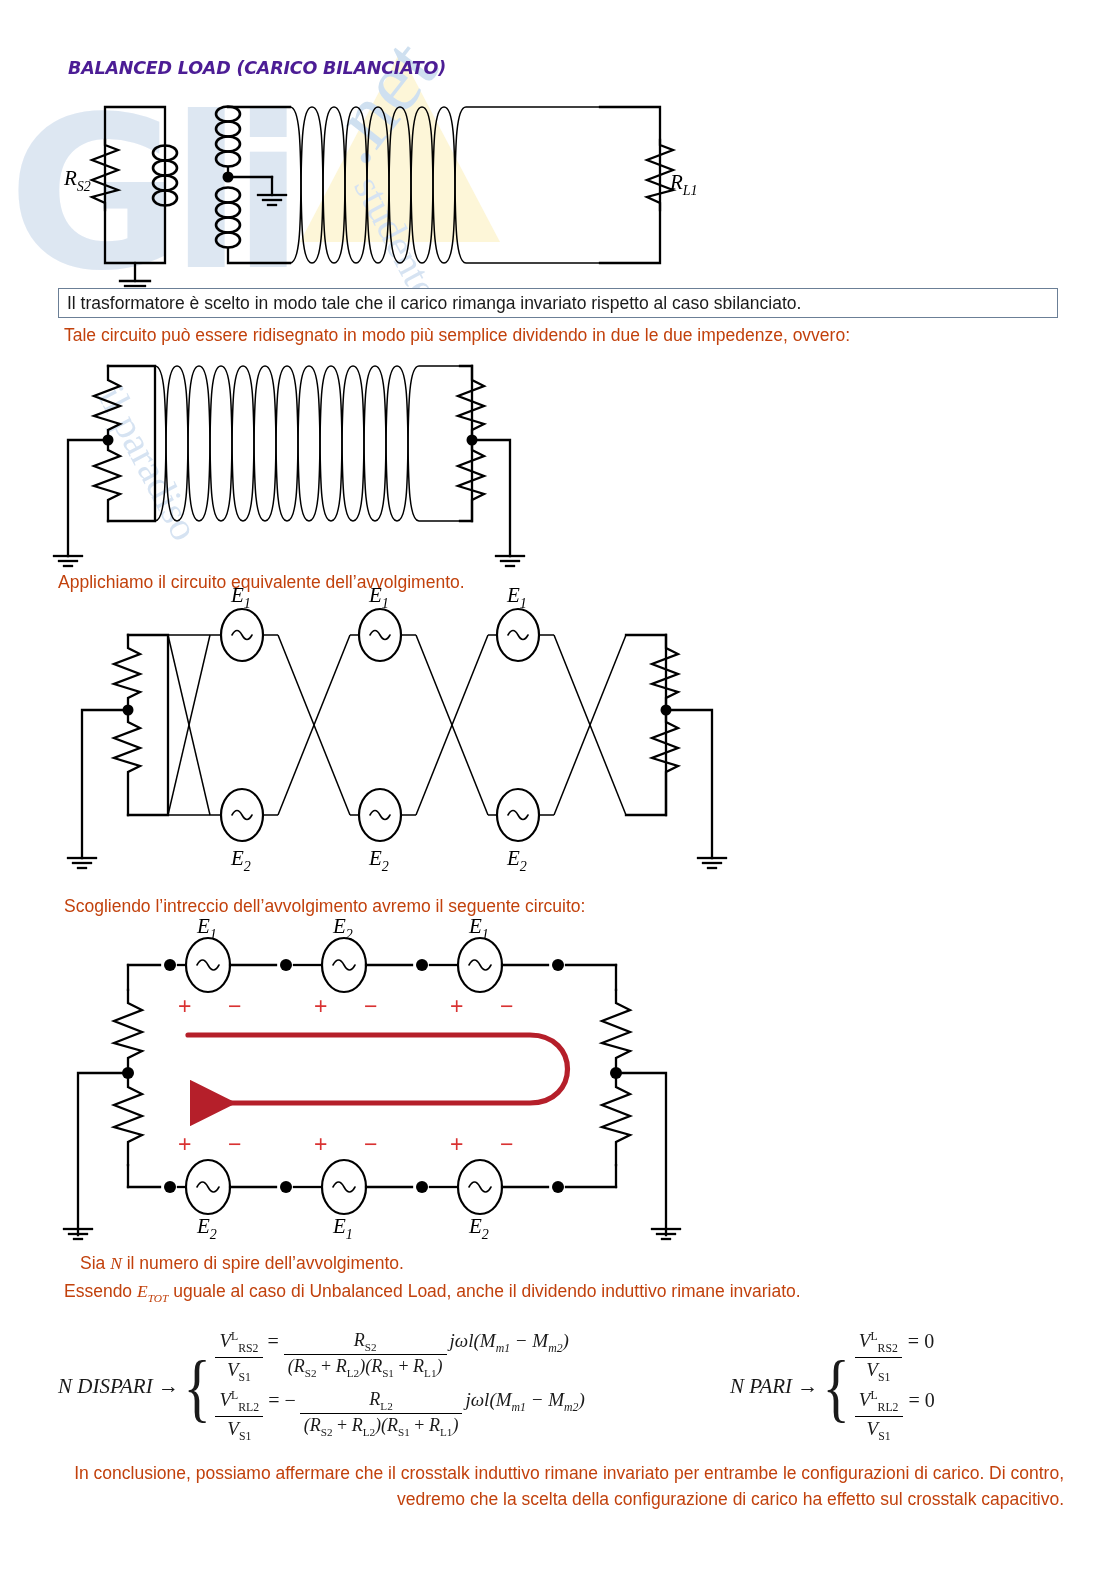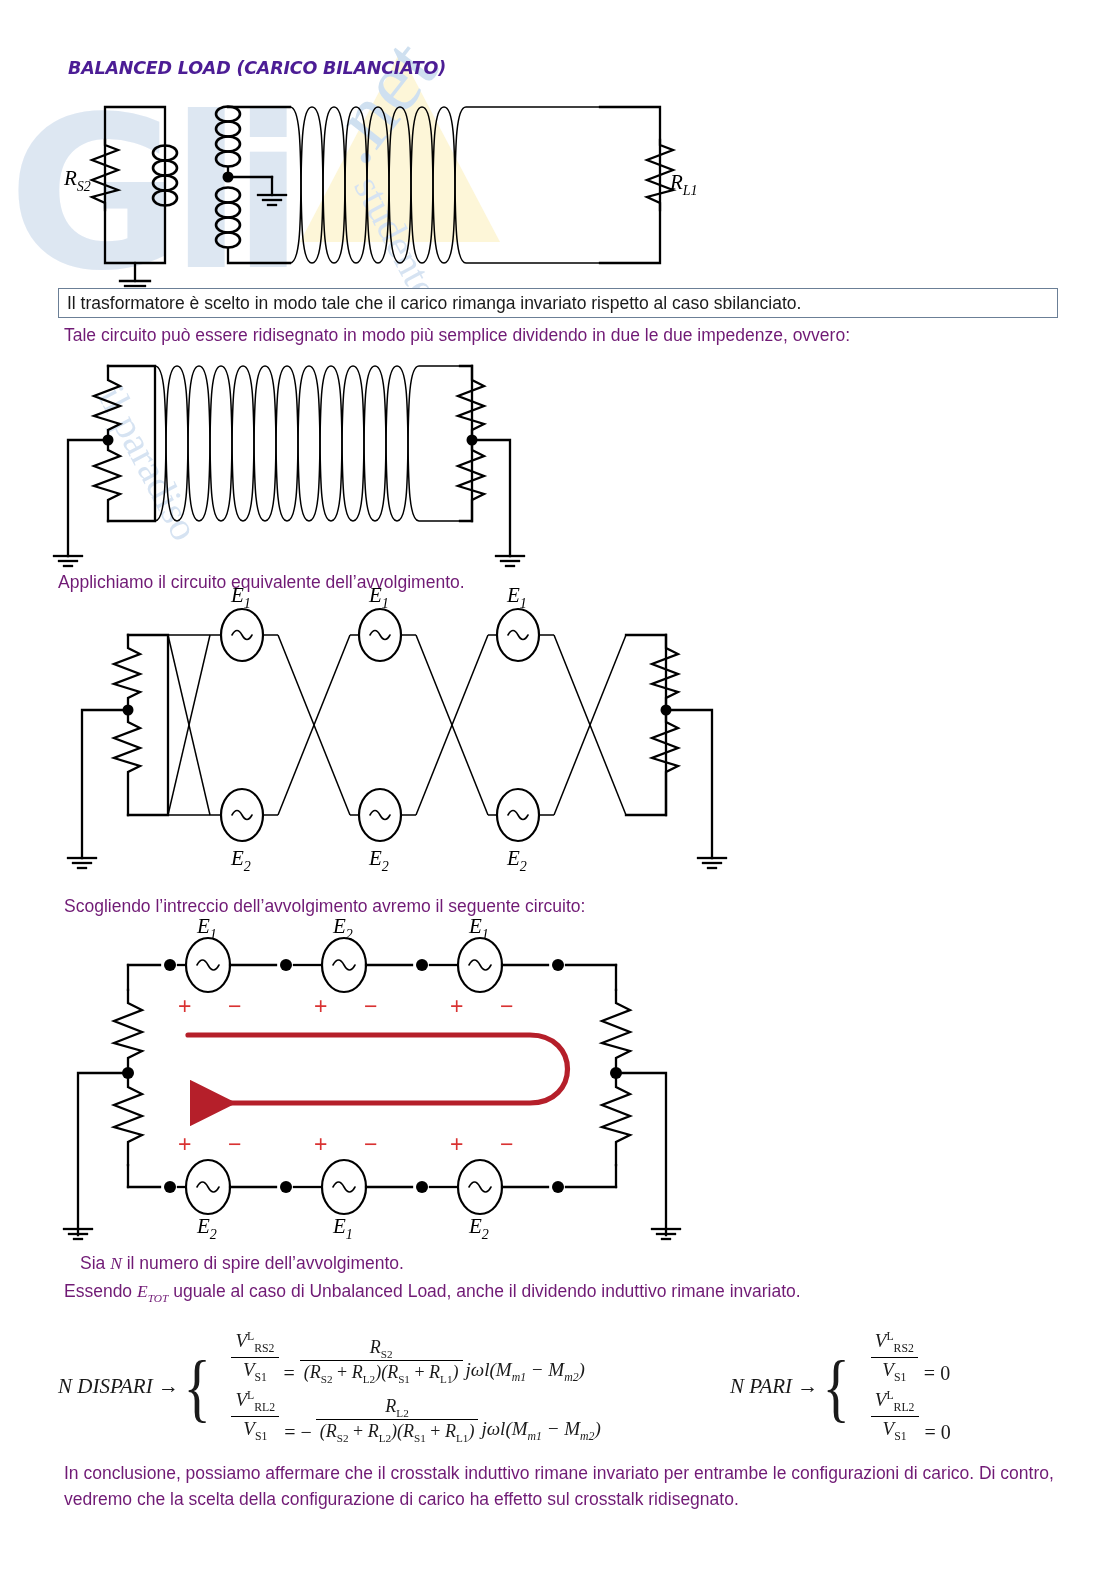--- a/index.html
+++ b/index.html
@@ -83,22 +83,23 @@
     font-size:17.5px;
     letter-spacing:-0.2px;
     color:#4c1d95;
     white-space:nowrap;
   }
 
   .para {
     position:absolute;
     font-family:"Liberation Sans", sans-serif;
     font-size:17.5px;
-    color:#701a75;
+    color:#c2410c;
     white-space:nowrap;
+    text-align:right;
   }
   .boxed {
     position:absolute;
     left:58px; top:288px;
     width:1000px; height:30px;
     border:1.5px solid #6b7f96;
     background:#ffffff;
     display:flex; align-items:center;
     padding-left:8px;
     font-size:17.5px;
@@ -146,21 +147,21 @@
   .sup { font-size:0.62em; vertical-align:super; }
   .sub { font-size:0.62em; vertical-align:sub; }
   .brace {
     display:inline-block;
     font-size:76px;
     font-family:"Liberation Serif", serif;
     line-height:0.95;
     vertical-align:middle;
     transform:scaleX(0.75);
   }
-  .eqrow { display:flex; align-items:flex-end; font-size:20px; white-space:nowrap;margin-left:16px; }
+  .eqrow { display:flex; align-items:flex-start; font-size:20px; white-space:nowrap; }
   .eqstack { display:inline-flex; flex-direction:column; gap:4px; }
   .leftlab {
     font-style:italic; font-size:21px; white-space:nowrap;
   }
 </style>
 </head>
 <body>
 
 <div class="page">
 
@@ -517,16 +518,16 @@
           <span class="frac" style="font-size:19px;">
             <span class="num"><span class="mi">V</span><span class="sup">L</span><span class="sub"><span>R</span><span>L2</span></span></span>
             <span class="den"><span class="mi">V</span><span class="sub">S1</span></span>
           </span>
           <span style="padding-left:6px;">= 0</span>
         </span>
       </span>
     </div>
   </div>
 
-  <div class="para wide" style="left:64px; top:1460px;">In conclusione, possiamo affermare che il crosstalk induttivo rimane invariato per entrambe le configurazioni di carico. Di contro, vedremo che la scelta della configurazione di carico ha effetto sul crosstalk ridisegnato.</div>
+  <div class="para wide" style="left:64px; top:1460px;">In conclusione, possiamo affermare che il crosstalk induttivo rimane invariato per entrambe le configurazioni di carico. Di contro, vedremo che la scelta della configurazione di carico ha effetto sul crosstalk capacitivo.</div>
 
   </div>
 </div>
 
 </body></html>

